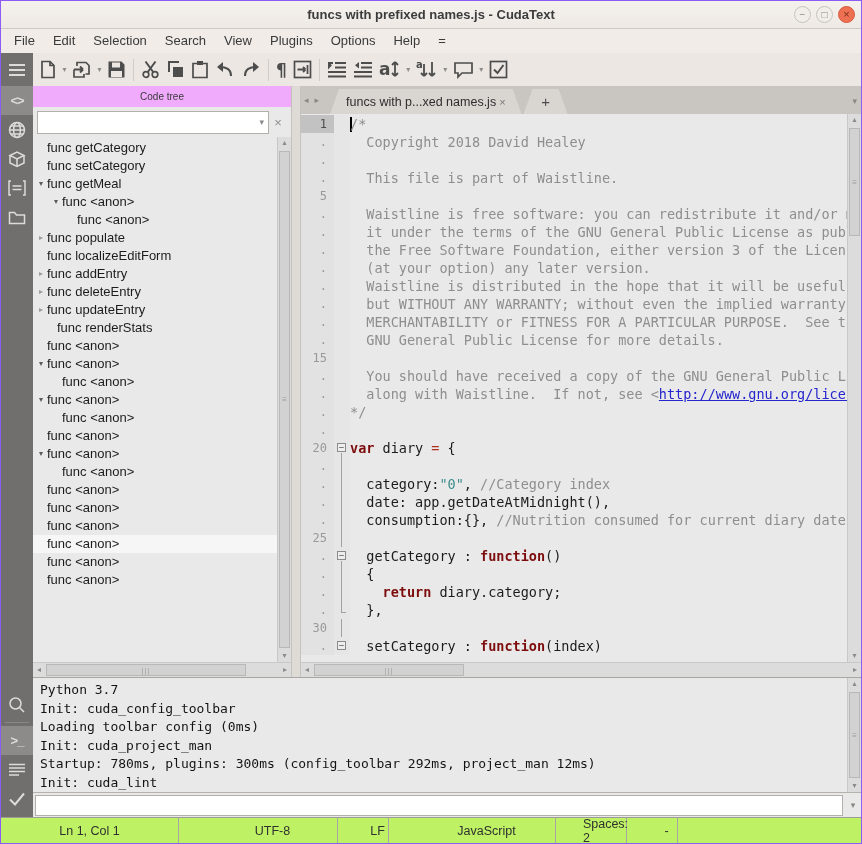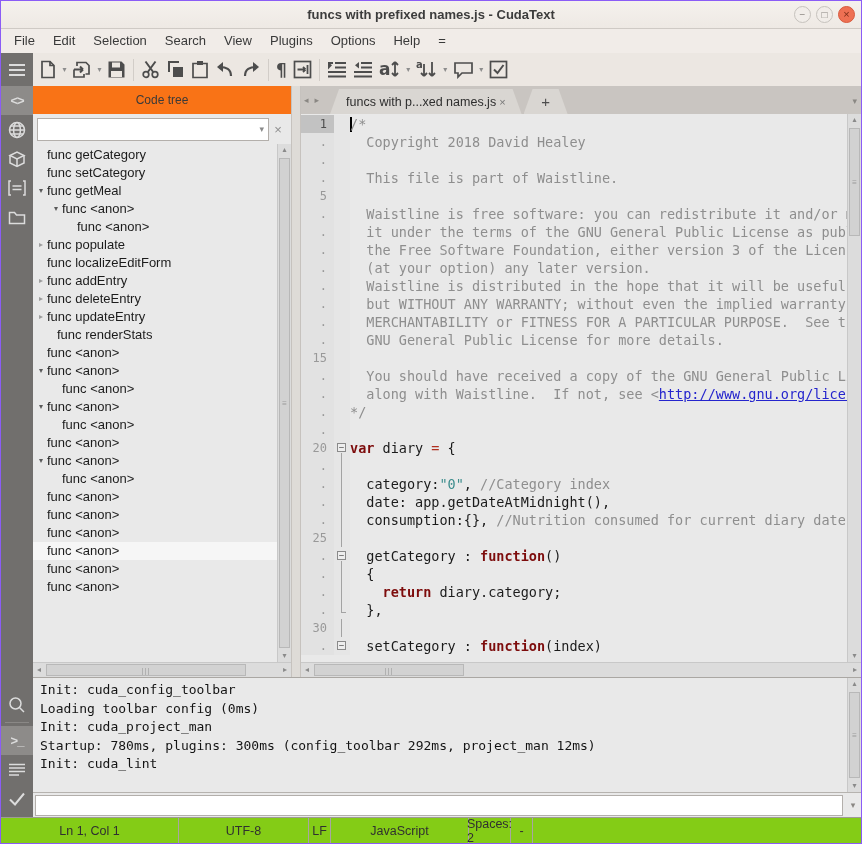--- a/index.html
+++ b/index.html
@@ -42,22 +42,22 @@
   .tbtn { height:26px; display:flex; align-items:center; justify-content:center; padding:0 3px; }
   .tbtn svg { stroke:#4d4d4d; fill:none; stroke-width:1.7; }
   .tbtn .solid { fill:#4d4d4d; stroke:none; }
   .tdd { font-size:8px; color:#8d8d8d; width:9px; text-align:center; }
   .tsep { width:1px; height:22px; background:#d2cdc8; margin:0 4px; }
   .tglyph { font-size:17px; color:#4d4d4d; font-weight:bold; font-family:"DejaVu Sans",sans-serif; }
 
   
   .panes { flex:1; display:flex; min-height:0; }
   .leftpane { width:258px; display:flex; flex-direction:column; background:#e9e9e9; flex:none; }
-  .paneheader { height:28px; background:#f97316; display:flex; align-items:center; justify-content:center;
-                font-size:12px; color:#3a3a3a; flex:none; }
+  .paneheader { height:21px; background:#f0abfc; display:flex; align-items:center; justify-content:center;
+                font-size:10px; color:#3a3a3a; flex:none; }
   .filterrow { height:30px; display:flex; align-items:center; padding:0 4px; background:#e9e9e9; flex:none; }
   .combo { flex:1; height:23px; background:#ffffff; border:1px solid #b3afab; display:flex;
            align-items:center; justify-content:flex-end; padding-right:4px; }
   .combo .arr { font-size:9px; color:#8a8a8a; }
   .closex { width:18px; text-align:center; font-size:13px; color:#8f8f8f; }
 
   .treewrap { flex:1; position:relative; overflow:hidden; }
   .tree { position:absolute; left:0; top:2px; right:14px; }
   .trow { height:18px; line-height:18px; display:flex; font-size:13px; color:#1c1c1c; white-space:nowrap; }
   .trow.sel { background:#f6f6f6; }
@@ -111,21 +111,21 @@
 
   
   .console { height:115px; background:#e9e9e9; border-top:1px solid #aaa7a3; position:relative; flex:none; overflow:hidden; }
   .clines { position:absolute; left:0; top:3px; right:14px; padding-left:7px; }
   .cline { font-family:"DejaVu Sans Mono", monospace; font-size:13px; line-height:18.5px; color:#141414; white-space:pre; }
   .consoleinput { height:25px; background:#e9e9e9; border-top:1px solid #b6b3af; display:flex; align-items:center; flex:none; }
   .cfield { flex:1; height:21px; margin:0 2px; background:#ffffff; border:1px solid #b3afab; }
   .cidd { width:16px; text-align:center; font-size:9px; color:#8a8783; }
 
   
-  .statusbar { height:26px; background:#84cc16; border-top:1px solid #9e9a96; display:flex; flex:none; }
+  .statusbar { height:26px; background:#bef264; border-top:1px solid #9e9a96; display:flex; flex:none;gap:29px; }
   .scell { border-right:1px solid #a9a5a1; display:flex; align-items:center; justify-content:center;
            font-size:12.5px; color:#303030; }
 </style>
 </head>
 <body>
 
 <div class="window">
 
   <div class="titlebar">
     <div class="title">funcs with prefixed names.js - CudaText</div>
@@ -502,20 +502,21 @@
             <div class="hthumb" style="left:13px; width:150px;">
                 <span>|||</span>
               </div>
             <span class="sarr r">▸</span>
           </div>
         </div>
       </div>
 
       <div class="console">
         <div class="clines" id="consolelines">
+            <div class="cline">Python 3.7</div>
             <div class="cline">Init: cuda_config_toolbar</div>
             <div class="cline">Loading toolbar config (0ms)</div>
             <div class="cline">Init: cuda_project_man</div>
             <div class="cline">Startup: 780ms, plugins: 300ms (config_toolbar 292ms, project_man 12ms)</div>
             <div class="cline">Init: cuda_lint</div>
           </div>
         <div class="vscroll">
           <span class="sarr">▴</span>
           <div class="vthumb" style="top:14px; bottom:14px;">
               <span>≡</span>

